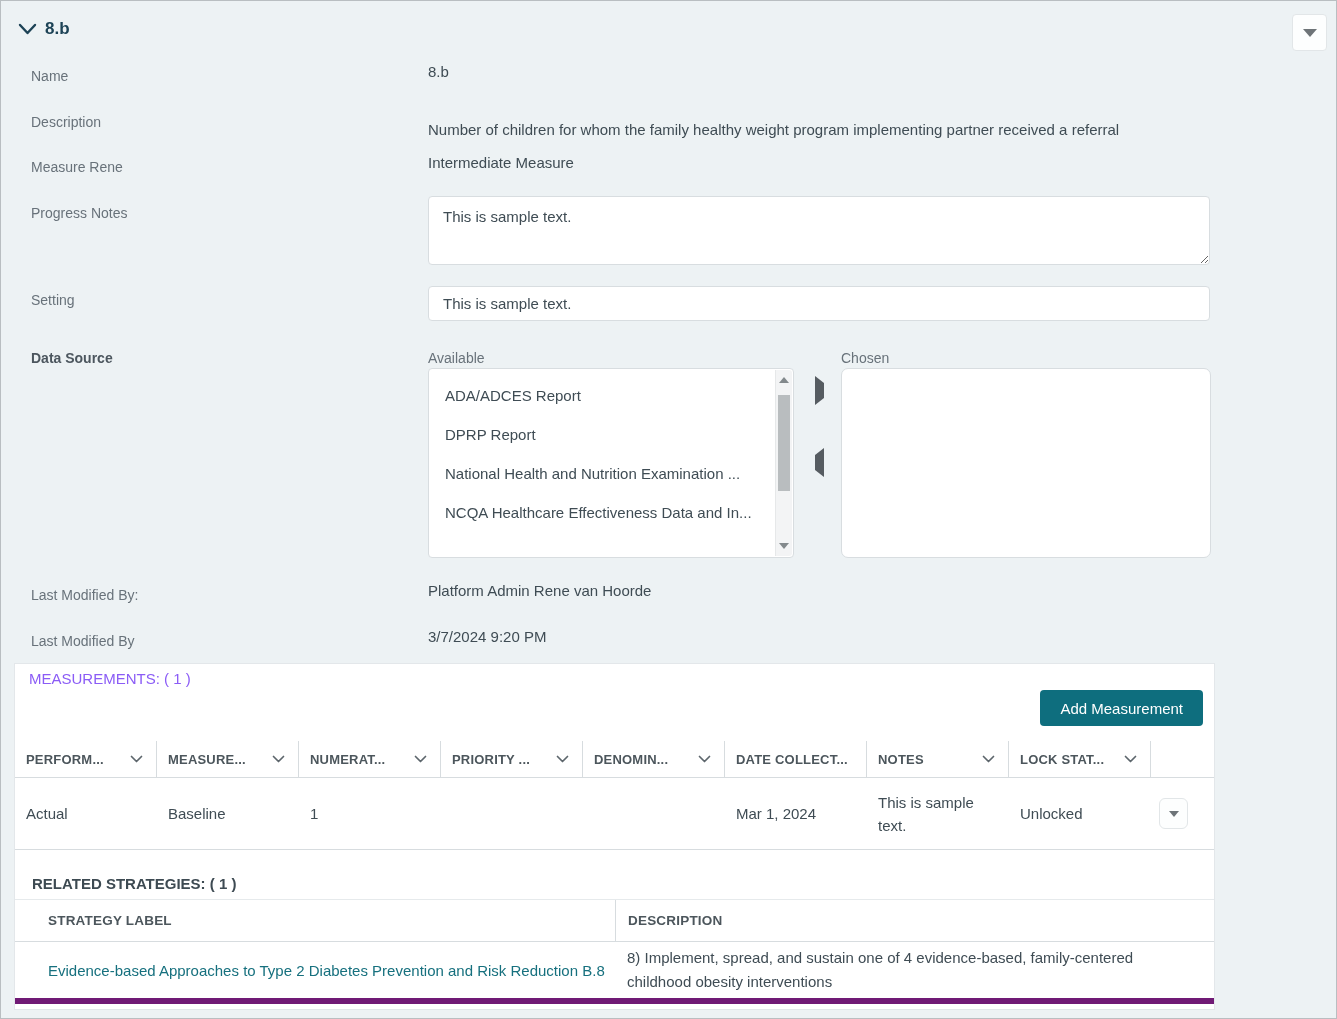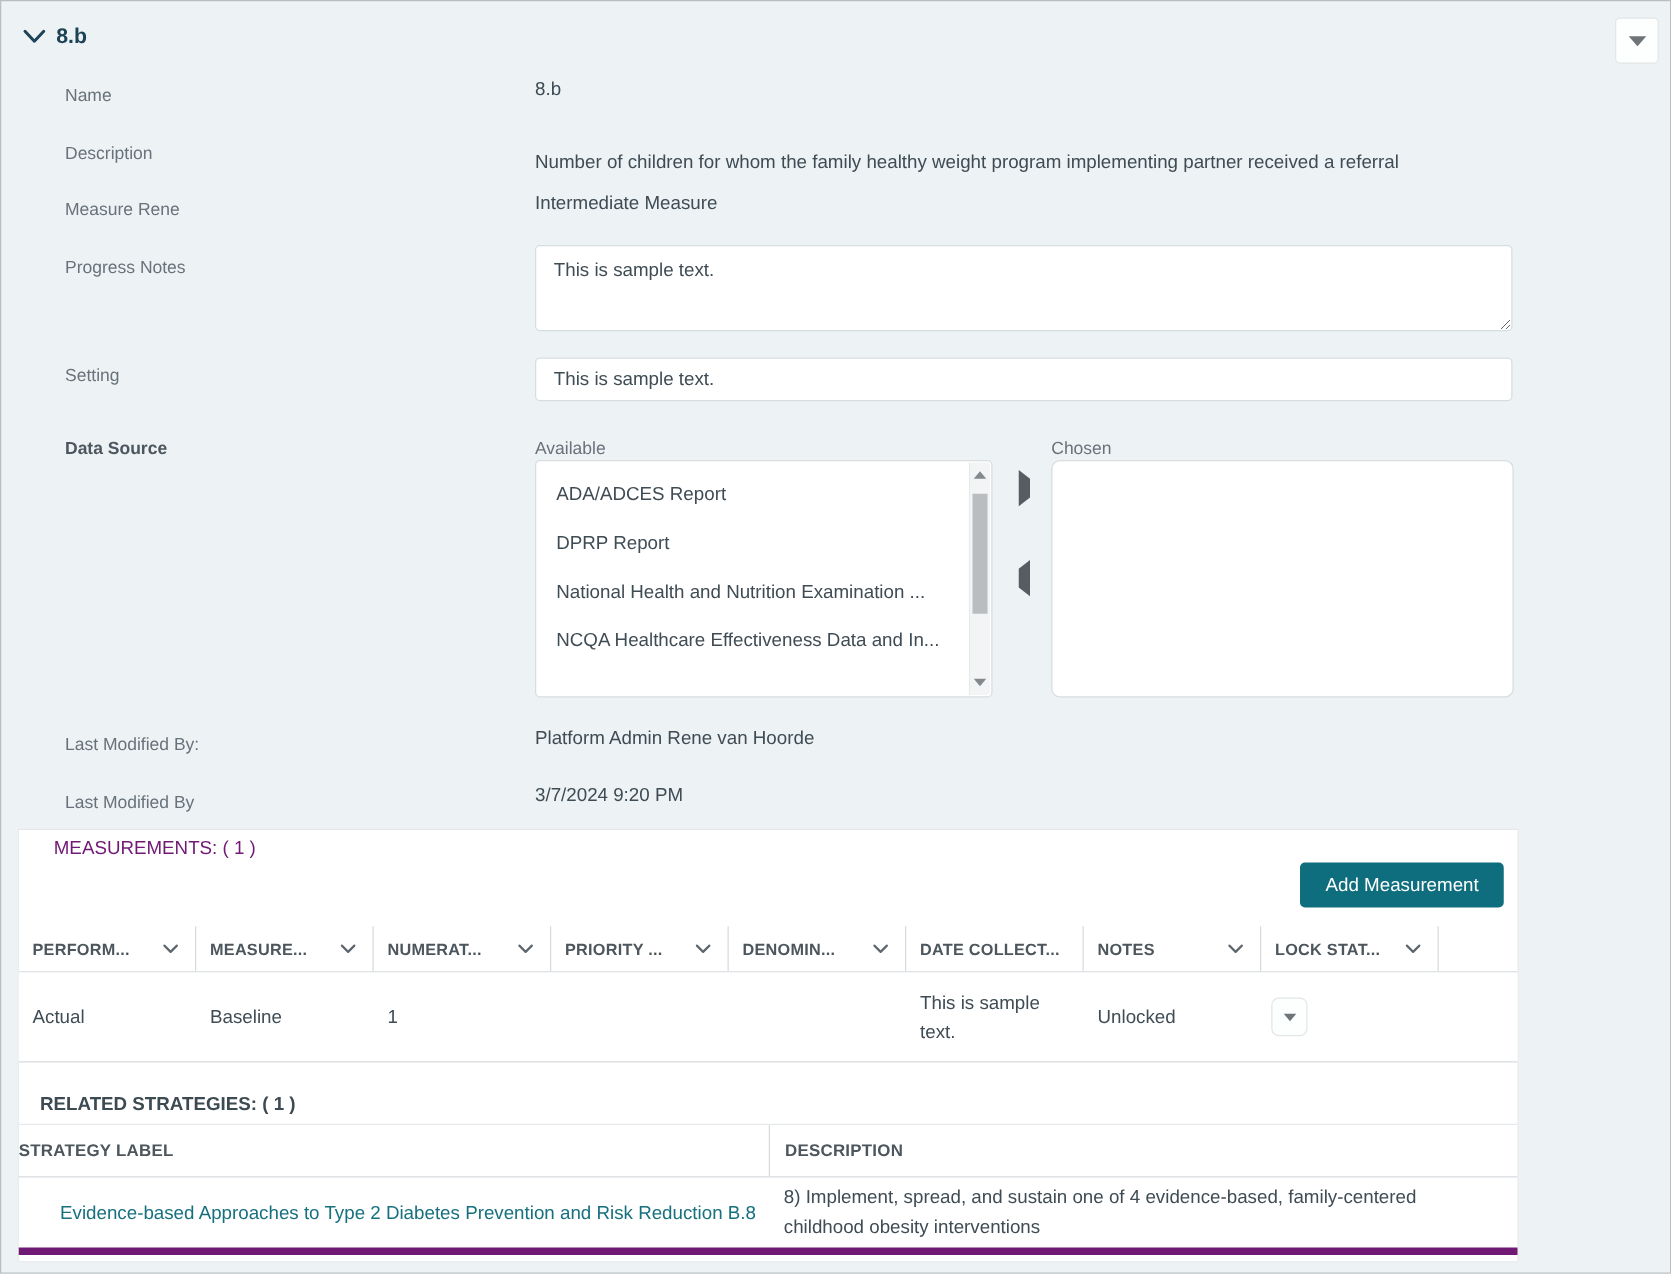--- a/index.html
+++ b/index.html
@@ -15,21 +15,21 @@
   .hdr-chevron { position:absolute; left:17px; top:21px; cursor:pointer; }
   .hdr-title { position:absolute; left:44px; top:18px; font-size:17px; font-weight:bold; color:#1d4356; }
   .collapse-btn {
     position:absolute; left:1291px; top:13px; width:35px; height:37px;
     background:#fdfefe; border:1px solid #e2e6e8; border-radius:4px;
     display:flex; align-items:center; justify-content:center; cursor:pointer;
   }
   .tri-down { width:0; height:0; border-left:7px solid transparent; border-right:7px solid transparent; border-top:8px solid #6e7478; }
   .tri-down.sm { border-left-width:5px; border-right-width:5px; border-top-width:6px; }
   
-  .flabel { position:absolute; left:51px; font-size:14px; color:#68727a; }
+  .flabel { position:absolute; left:30px; font-size:14px; color:#68727a; }
   .flabel.bold { font-weight:bold; color:#4c565e; }
   .fvalue { position:absolute; left:427px; font-size:15px; color:#3f4c54; }
   .lb-name{top:67px} .v-name{top:62px}
   .lb-desc{top:113px} .v-desc{top:108px; width:760px;margin-top:12px;}
   .lb-mtype{top:158px} .v-mtype{top:153px}
   .lb-pnotes{top:204px}
   .lb-setting{top:291px}
   .lb-dsource{top:349px}
   .lb-lmb1{top:586px} .v-lmb1{top:581px}
   .lb-lmb2{top:632px} .v-lmb2{top:627px}
@@ -67,21 +67,21 @@
   }
   .move-btn { position:absolute; background:none; border:none; cursor:pointer; padding:4px; }
   .mv-right{left:810px; top:378px} .mv-left{left:810px; top:450px}
   .tri-right { width:0;height:0;border-top:7px solid transparent;border-bottom:7px solid transparent;border-left:9px solid #565c61; }
   .tri-left  { width:0;height:0;border-top:7px solid transparent;border-bottom:7px solid transparent;border-right:9px solid #565c61; }
   
   .panel {
     position:absolute; left:13px; top:662px; width:1201px; height:347px;
     background:#fff; border:1px solid #e3e7ea;
   }
-  .m-title { position:absolute; left:28px; top:6px; font-size:15px; color:#701a75; }
+  .m-title { position:absolute; left:14px; top:6px; font-size:15px; color:#8b5cf6; }
   .add-btn {
     position:absolute; right:11px; top:26px; height:36px; padding:0 20px;
     background:#0e6e7e; color:#fff; font-family:inherit; font-size:15px;
     border:none; border-radius:4px; cursor:pointer;
   }
   .m-head { position:absolute; left:0; top:77px; width:100%; height:37px; display:flex; border-bottom:1px solid #d7dcdf; }
   .m-th {
     width:142px; flex:0 0 142px; display:flex; align-items:center; justify-content:space-between;
     padding:0 13px 0 11px; border-right:1px solid #d7dcdf; cursor:pointer;
   }
@@ -92,21 +92,21 @@
   .m-td.wrap { line-height:23px; align-items:center; }
   .m-td.last { flex:1 1 auto; justify-content:flex-start; padding-left:8px; }
   .row-menu-btn {
     width:29px; height:31px; background:#fdfefe; border:1px solid #e2e6e8; border-radius:6px;
     display:flex; align-items:center; justify-content:center; cursor:pointer;
   }
   
   .rs-title { position:absolute; left:17px; top:211px; font-size:15px; font-weight:bold; color:#3d4a52; }
   .rs-head { position:absolute; left:0; top:235px; width:100%; height:43px; display:flex; border-bottom:1px solid #d7dcdf; border-top:1px solid #e6eaec; }
   .rs-th { display:flex; align-items:center; font-size:13.5px; font-weight:bold; color:#4c565c; letter-spacing:.2px; }
-  .rs-th.c1 { flex:0 0 600px; }
+  .rs-th.c1 { flex:0 0 600px; padding-left:33px; }
   .rs-th.c2 { flex:1 1 auto; padding-left:12px; border-left:1px solid #d7dcdf; }
   .rs-row { position:absolute; left:0; top:278px; width:100%; height:62px; display:flex; border-bottom:6px solid #701a75; }
   .rs-td { display:flex; align-items:center; font-size:15px; }
   .rs-td.c1 { flex:0 0 600px; padding-left:33px; }
   .rs-td.c2 { flex:1 1 auto; padding:6px 30px 6px 12px; line-height:24px; color:#3f4c54; }
   .rs-link { color:#16707e; cursor:pointer; text-decoration:none; }
   .chev-svg { flex:0 0 auto; }
 </style>
 </head>
 <body>
@@ -225,20 +225,21 @@
         <span class="m-th-label"></span>
       </div>
     </div>
 
     <div class="m-row">
       <div class="m-td">Actual</div>
       <div class="m-td">Baseline</div>
       <div class="m-td">1</div>
       <div class="m-td"></div>
       <div class="m-td"></div>
+      <div class="m-td">Mar 1, 2024</div>
       <div class="m-td wrap">This is sample text.</div>
       <div class="m-td">Unlocked</div>
       <div class="m-td last">
         <button class="row-menu-btn">
           <span class="tri-down sm"></span>
         </button>
       </div>
     </div>
 
     <span class="rs-title">RELATED STRATEGIES: ( 1 )</span>

